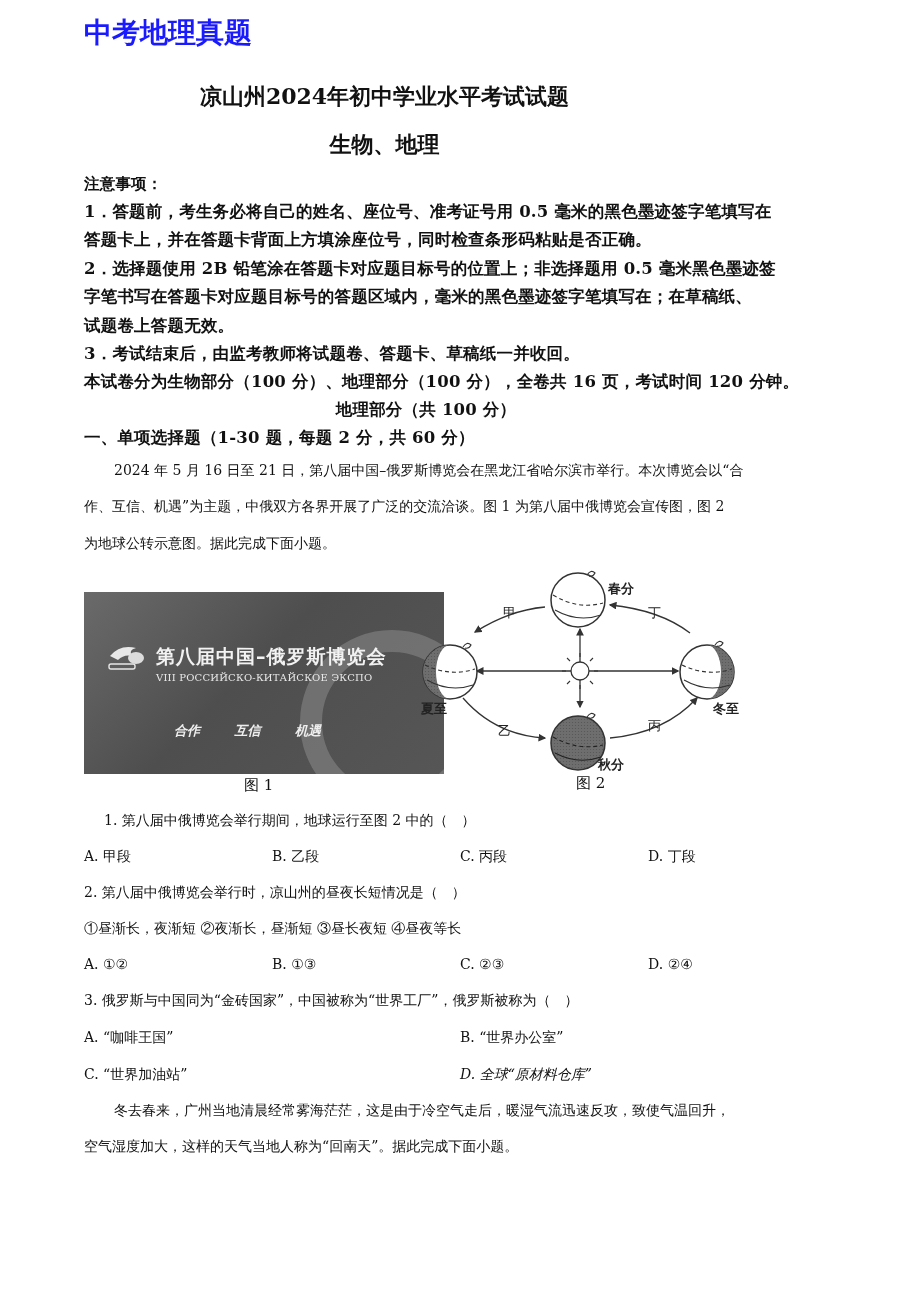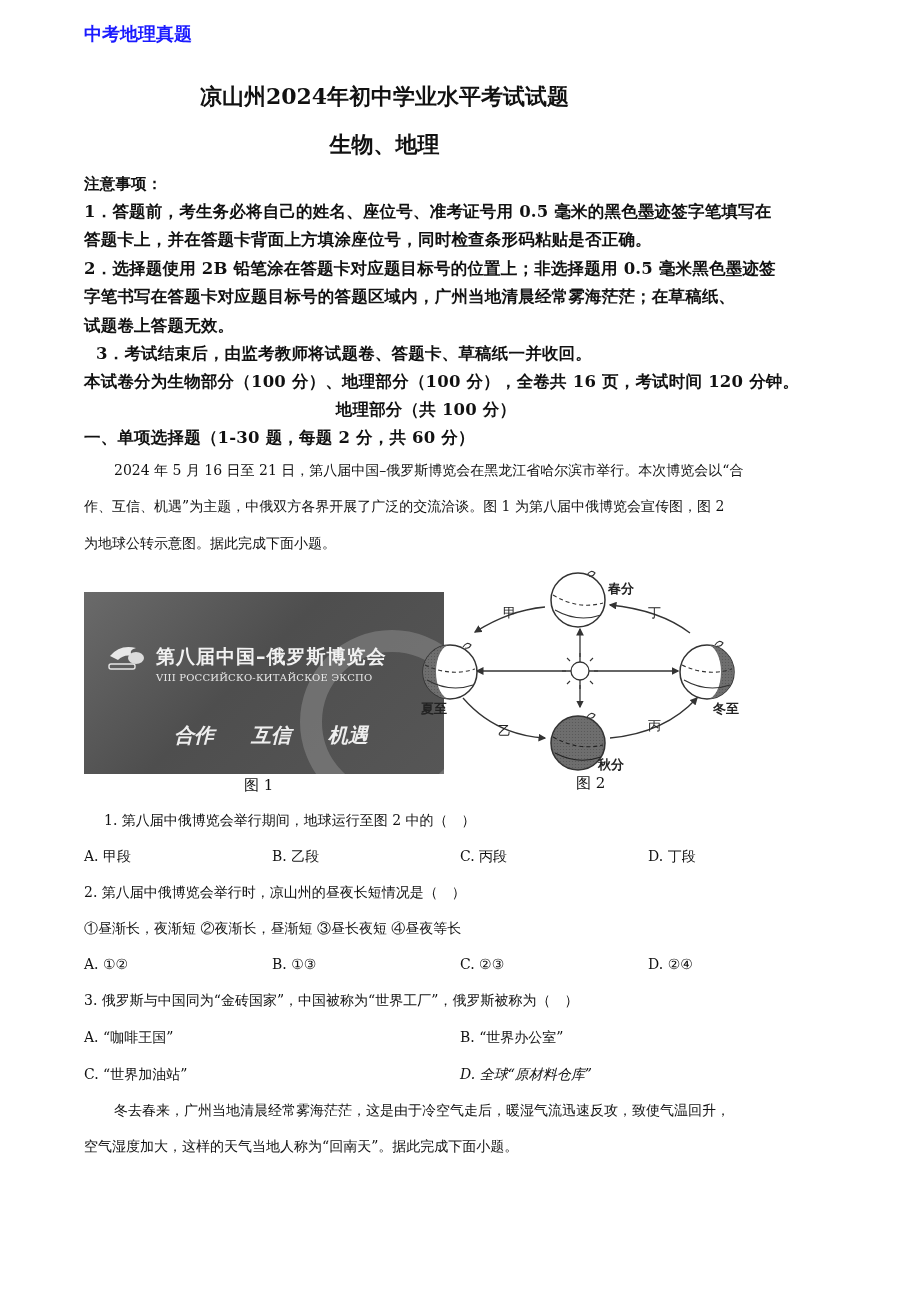--- a/index.html
+++ b/index.html
@@ -1,45 +1,45 @@
 <!DOCTYPE html>
 <html><head>
 <meta charset="utf-8">
 <style>
   html, body { margin:0; padding:0; background:#ffffff; }
   body { width:920px; height:1302px; position:relative; overflow:hidden; font-family:"DejaVu Serif","Liberation Serif",serif; color:#111; }
   .abs { position:absolute; white-space:nowrap; }
-  .watermark { left:84px; top:22px; font-family:"DejaVu Sans","Liberation Sans",sans-serif; font-weight:bold; font-size:18px; color:#1a1aff; }
+  .watermark { left:84px; top:14px; font-family:"DejaVu Sans","Liberation Sans",sans-serif; font-weight:bold; font-size:28px; color:#1a1aff; }
   .title { left:0; width:769px; text-align:center; font-weight:bold; font-size:22px; }
   .bold17 { font-weight:bold; font-size:16.5px; letter-spacing:0.2px; }
   .plain { font-size:14px; }
   .fig1 { left:84px; top:592px; width:360px; height:182px; background:linear-gradient(135deg,#6a6a6a 0%,#4e4e4e 45%,#565656 100%); overflow:hidden; }
   .fig1 .ring { position:absolute; right:-40px; bottom:-40px; width:140px; height:140px; border:22px solid #8a8a8a; border-radius:50%; opacity:0.55; }
   .fig1 .logo { position:absolute; left:22px; top:50px; width:42px; height:30px; }
   .fig1 .cn { position:absolute; left:72px; top:52px; font-family:"DejaVu Sans","Liberation Sans",sans-serif; font-weight:bold; font-size:19px; color:#f2f2f2; letter-spacing:1px; }
   .fig1 .ru { position:absolute; left:72px; top:80px; font-family:"DejaVu Serif","Liberation Serif",serif; font-size:10px; color:#e8e8e8; letter-spacing:0.2px; }
-  .fig1 .mottos { position:absolute; left:90px; top:130px; font-family:"DejaVu Sans","Liberation Sans",sans-serif; font-weight:bold; font-style:italic; font-size:20px; color:#eeeeee; }
+  .fig1 .mottos { position:absolute; left:90px; top:130px; font-family:"DejaVu Sans","Liberation Sans",sans-serif; font-weight:bold; font-style:italic; font-size:13px; color:#eeeeee; }
   .fig1 .mottos span { margin-right:30px; }
   .caption { font-size:15px; }
 </style>
 </head>
 <body>
 
 <div class="abs watermark">中考地理真题</div>
 
 <div class="abs title" style="top:82px;">凉山州2024年初中学业水平考试试题</div>
 <div class="abs title" style="top:130px;font-family:Liberation Serif, serif;">生物、地理</div>
 
 <div class="abs bold17" style="left:84px; top:174px; font-size:15.5px;">注意事项：</div>
 <div class="abs bold17" style="left:84px; top:201px;">1．答题前，考生务必将自己的姓名、座位号、准考证号用 0.5 毫米的黑色墨迹签字笔填写在</div>
 <div class="abs bold17" style="left:84px; top:229px;">答题卡上，并在答题卡背面上方填涂座位号，同时检查条形码粘贴是否正确。</div>
 <div class="abs bold17" style="left:84px; top:258px;">2．选择题使用 2B 铅笔涂在答题卡对应题目标号的位置上；非选择题用 0.5 毫米黑色墨迹签</div>
-<div class="abs bold17" style="left:84px; top:286px;">字笔书写在答题卡对应题目标号的答题区域内，广州当地清晨经常雾海茫茫；在草稿纸、</div>
+<div class="abs bold17" style="left:84px; top:286px;">字笔书写在答题卡对应题目标号的答题区域内，毫米的黑色墨迹签字笔填写在；在草稿纸、</div>
 <div class="abs bold17" style="left:84px; top:315px;">试题卷上答题无效。</div>
-<div class="abs bold17" style="left:84px; top:343px;margin-left:12px;">3．考试结束后，由监考教师将试题卷、答题卡、草稿纸一并收回。</div>
+<div class="abs bold17" style="left:84px; top:343px;">3．考试结束后，由监考教师将试题卷、答题卡、草稿纸一并收回。</div>
 <div class="abs bold17" style="left:84px; top:371px;">本试卷分为生物部分（100 分）、地理部分（100 分），全卷共 16 页，考试时间 120 分钟。</div>
 
 <div class="abs bold17" style="left:0; width:852px; text-align:center; top:399px;">地理部分（共 100 分）</div>
 <div class="abs bold17" style="left:84px; top:427px;">一、单项选择题（1-30 题，每题 2 分，共 60 分）</div>
 
 <div class="abs plain" style="left:114px; top:462px;">2024 年 5 月 16 日至 21 日，第八届中国–俄罗斯博览会在黑龙江省哈尔滨市举行。本次博览会以“合</div>
 <div class="abs plain" style="left:84px; top:498px;">作、互信、机遇”为主题，中俄双方各界开展了广泛的交流洽谈。图 1 为第八届中俄博览会宣传图，图 2</div>
 <div class="abs plain" style="left:84px; top:535px;">为地球公转示意图。据此完成下面小题。</div>
 
 <div class="abs fig1">

